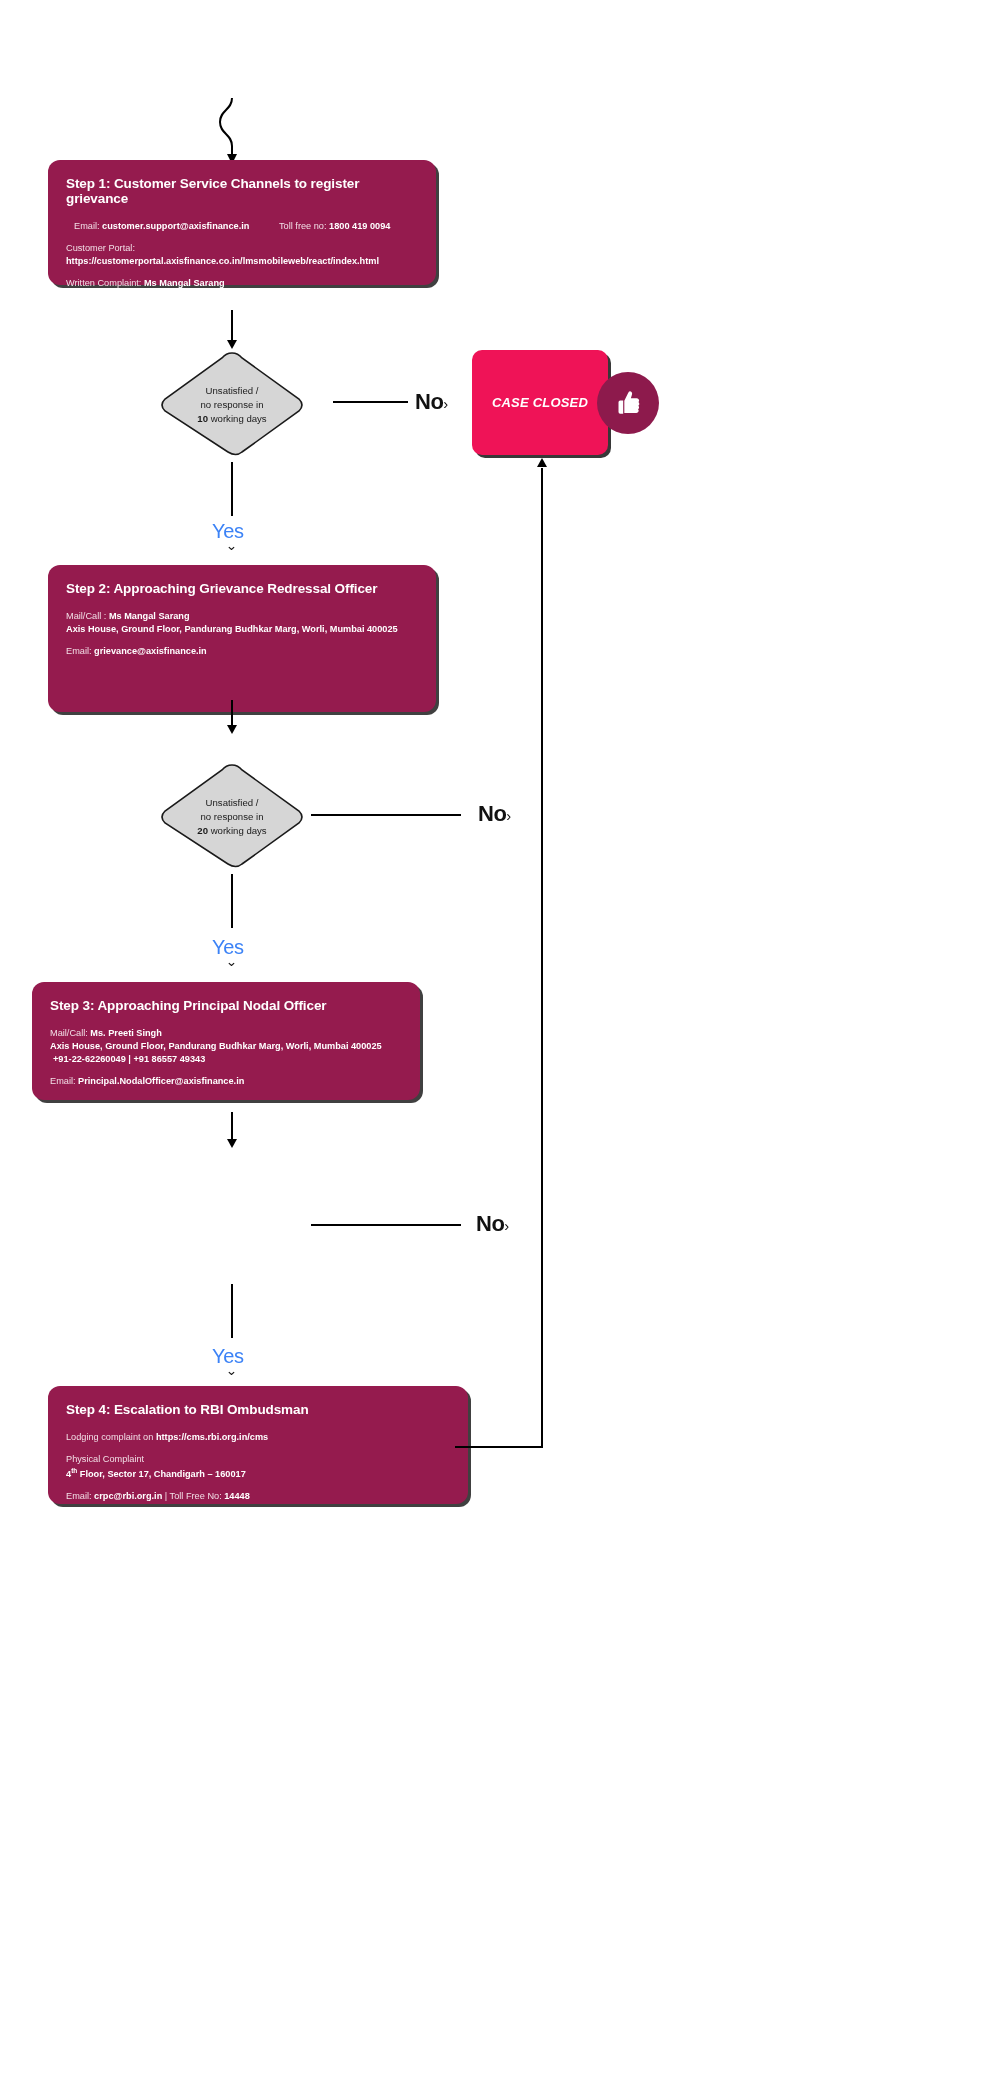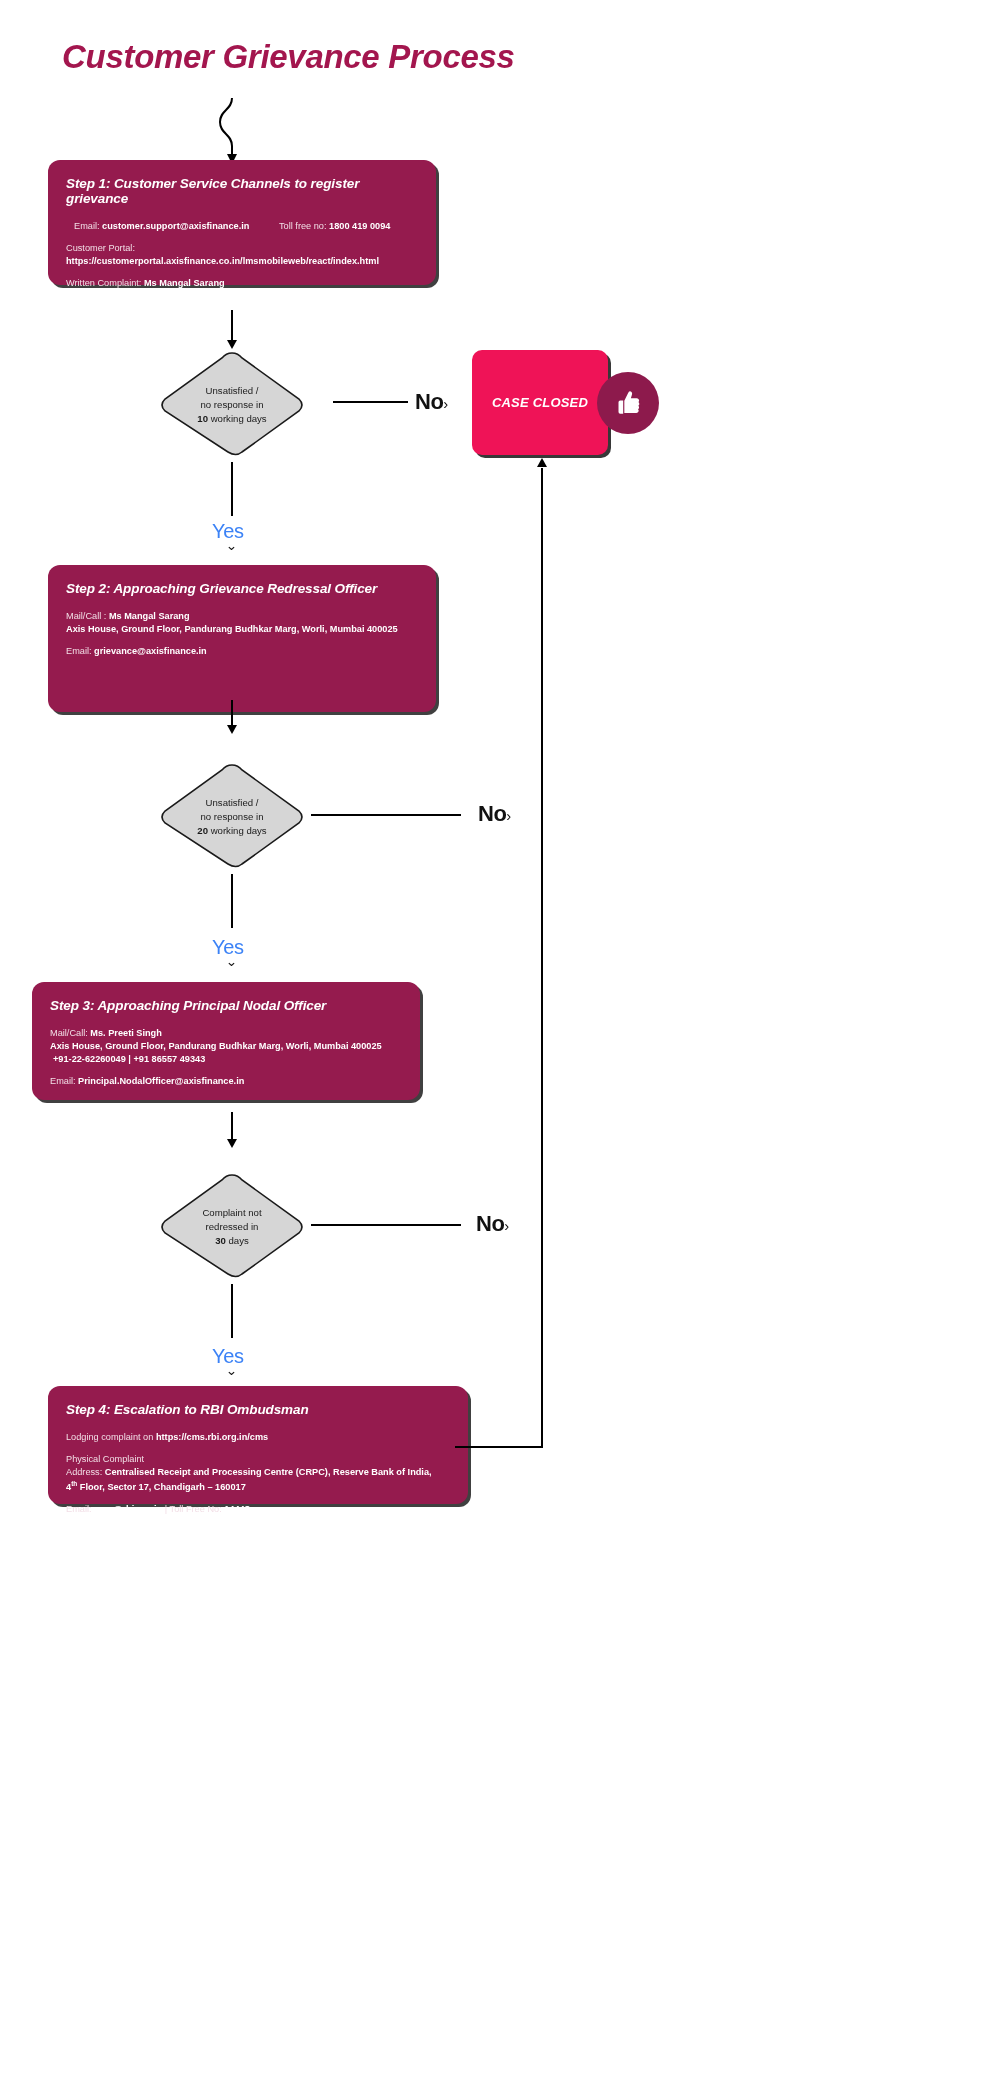--- a/index.html
+++ b/index.html
@@ -30,21 +30,20 @@
     box-shadow: 3px 3px 0 rgba(0,0,0,0.75);
     color: #ffffff;
     padding: 16px 18px 14px 18px;
   }
   .step-title {
     font-size: 13.5px;
     font-weight: bold;
     color: #ffffff;
     margin-bottom: 14px;
     letter-spacing: -0.1px;
-    font-style: italic;
   }
   .step-body { font-size: 9.2px; line-height: 1.42; color: #F2DEE6; }
   .step-body .b { font-weight: bold; color: #ffffff; }
   .step-body .row { display: block; }
   .step-body .gap { height: 9px; }
   .two-col { display: flex; margin-left: 8px; }
   .two-col .c1 { width: 205px; }
   .two-col .c2 { flex: 1; }
   .indent { padding-left: 3px; }
   sup { font-size: 6.5px; vertical-align: super; }
@@ -133,21 +132,20 @@
     display: flex;
     align-items: center;
     justify-content: center;
   }
 </style>
 </head>
 <body>
 
 <div id="page">
 
-  <div class="title">Customer Grievance Process</div>
 
   <svg width="60" height="70" style="position:absolute; left:200px; top:96px;">
     <path d="M 32 2 C 32 14, 20 14, 20 26 C 20 38, 32 38, 32 50 L 32 60" stroke="#000" stroke-width="2" fill="none"></path>
     <polygon points="27,58 37,58 32,68" fill="#000"></polygon>
   </svg>
 
   <div class="step-box" style="left:48px; top:160px; width:388px; height:125px;">
     <div class="step-title">Step 1: Customer Service Channels to register grievance</div>
     <div class="step-body">
       <div class="two-col">
@@ -240,47 +238,36 @@
       <div class="row b">Axis House, Ground Floor, Pandurang Budhkar Marg, Worli, Mumbai 400025</div>
       <div class="row b indent">+91-22-62260049 | +91 86557 49343</div>
       <div class="gap"></div>
       <div class="row"><span>Email: </span><span class="b">Principal.NodalOfficer@axisfinance.in</span></div>
     </div>
   </div>
 
   <div class="vline" style="left:231px; top:1112px; height:30px;"></div>
   <div class="arrow-down" style="left:227px; top:1139px;"></div>
 
-  <div class="diamond-wrap" style="left:156px; top:1172px; width:152px; height:110px;">
-    <svg class="diamond-svg" width="152" height="110">
-      <path d="M 76 3 Q 82 3 86 8 L 143 49 Q 149 55 143 61 L 86 102 Q 80 107 72 102 L 9 61 Q 3 55 9 49 L 66 8 Q 70 3 76 3 Z" fill="#D6D6D6" stroke="#1a1a1a" stroke-width="1.6"></path>
-    </svg>
-    <div class="diamond-text">
-      <div>Complaint not</div>
-      <div>redressed in</div>
-      <div><span class="bold">30</span><span> days</span></div>
-    </div>
-  </div>
 
   <div class="hline" style="left:311px; top:1224px; width:150px;"></div>
   <div class="no-label" style="left:476px; top:1211px;">
     <span>No</span><span class="chev">›</span>
   </div>
 
   <div class="vline" style="left:231px; top:1284px; height:54px;"></div>
   <div class="yes-label" style="left:212px; top:1345px;">Yes</div>
   <div class="yes-chev" style="left:226px; top:1363px;">⌄</div>
 
   <div class="step-box" style="left:48px; top:1386px; width:420px; height:118px;">
     <div class="step-title">Step 4: Escalation to RBI Ombudsman</div>
     <div class="step-body">
       <div class="row"><span>Lodging complaint on </span><span class="b">https://cms.rbi.org.in/cms</span></div>
       <div class="gap"></div>
       <div class="row">Physical Complaint</div>
-      <div class="row"><span>Address: </span><span class="b">Centralised Receipt and Processing Centre (CRPC), Reserve Bank of India,</span></div>
       <div class="row b"><span>4</span><sup>th</sup><span> Floor, Sector 17, Chandigarh – 160017</span></div>
       <div class="gap"></div>
       <div class="row"><span>Email: </span><span class="b">crpc@rbi.org.in</span><span> | Toll Free No: </span><span class="b">14448</span></div>
     </div>
   </div>
 
   <div class="hline" style="left:455px; top:1446px; width:88px;"></div>
   <div class="vline" style="left:541px; top:468px; height:980px;"></div>
   <div class="arrow-up" style="left:537px; top:458px;"></div>
 

